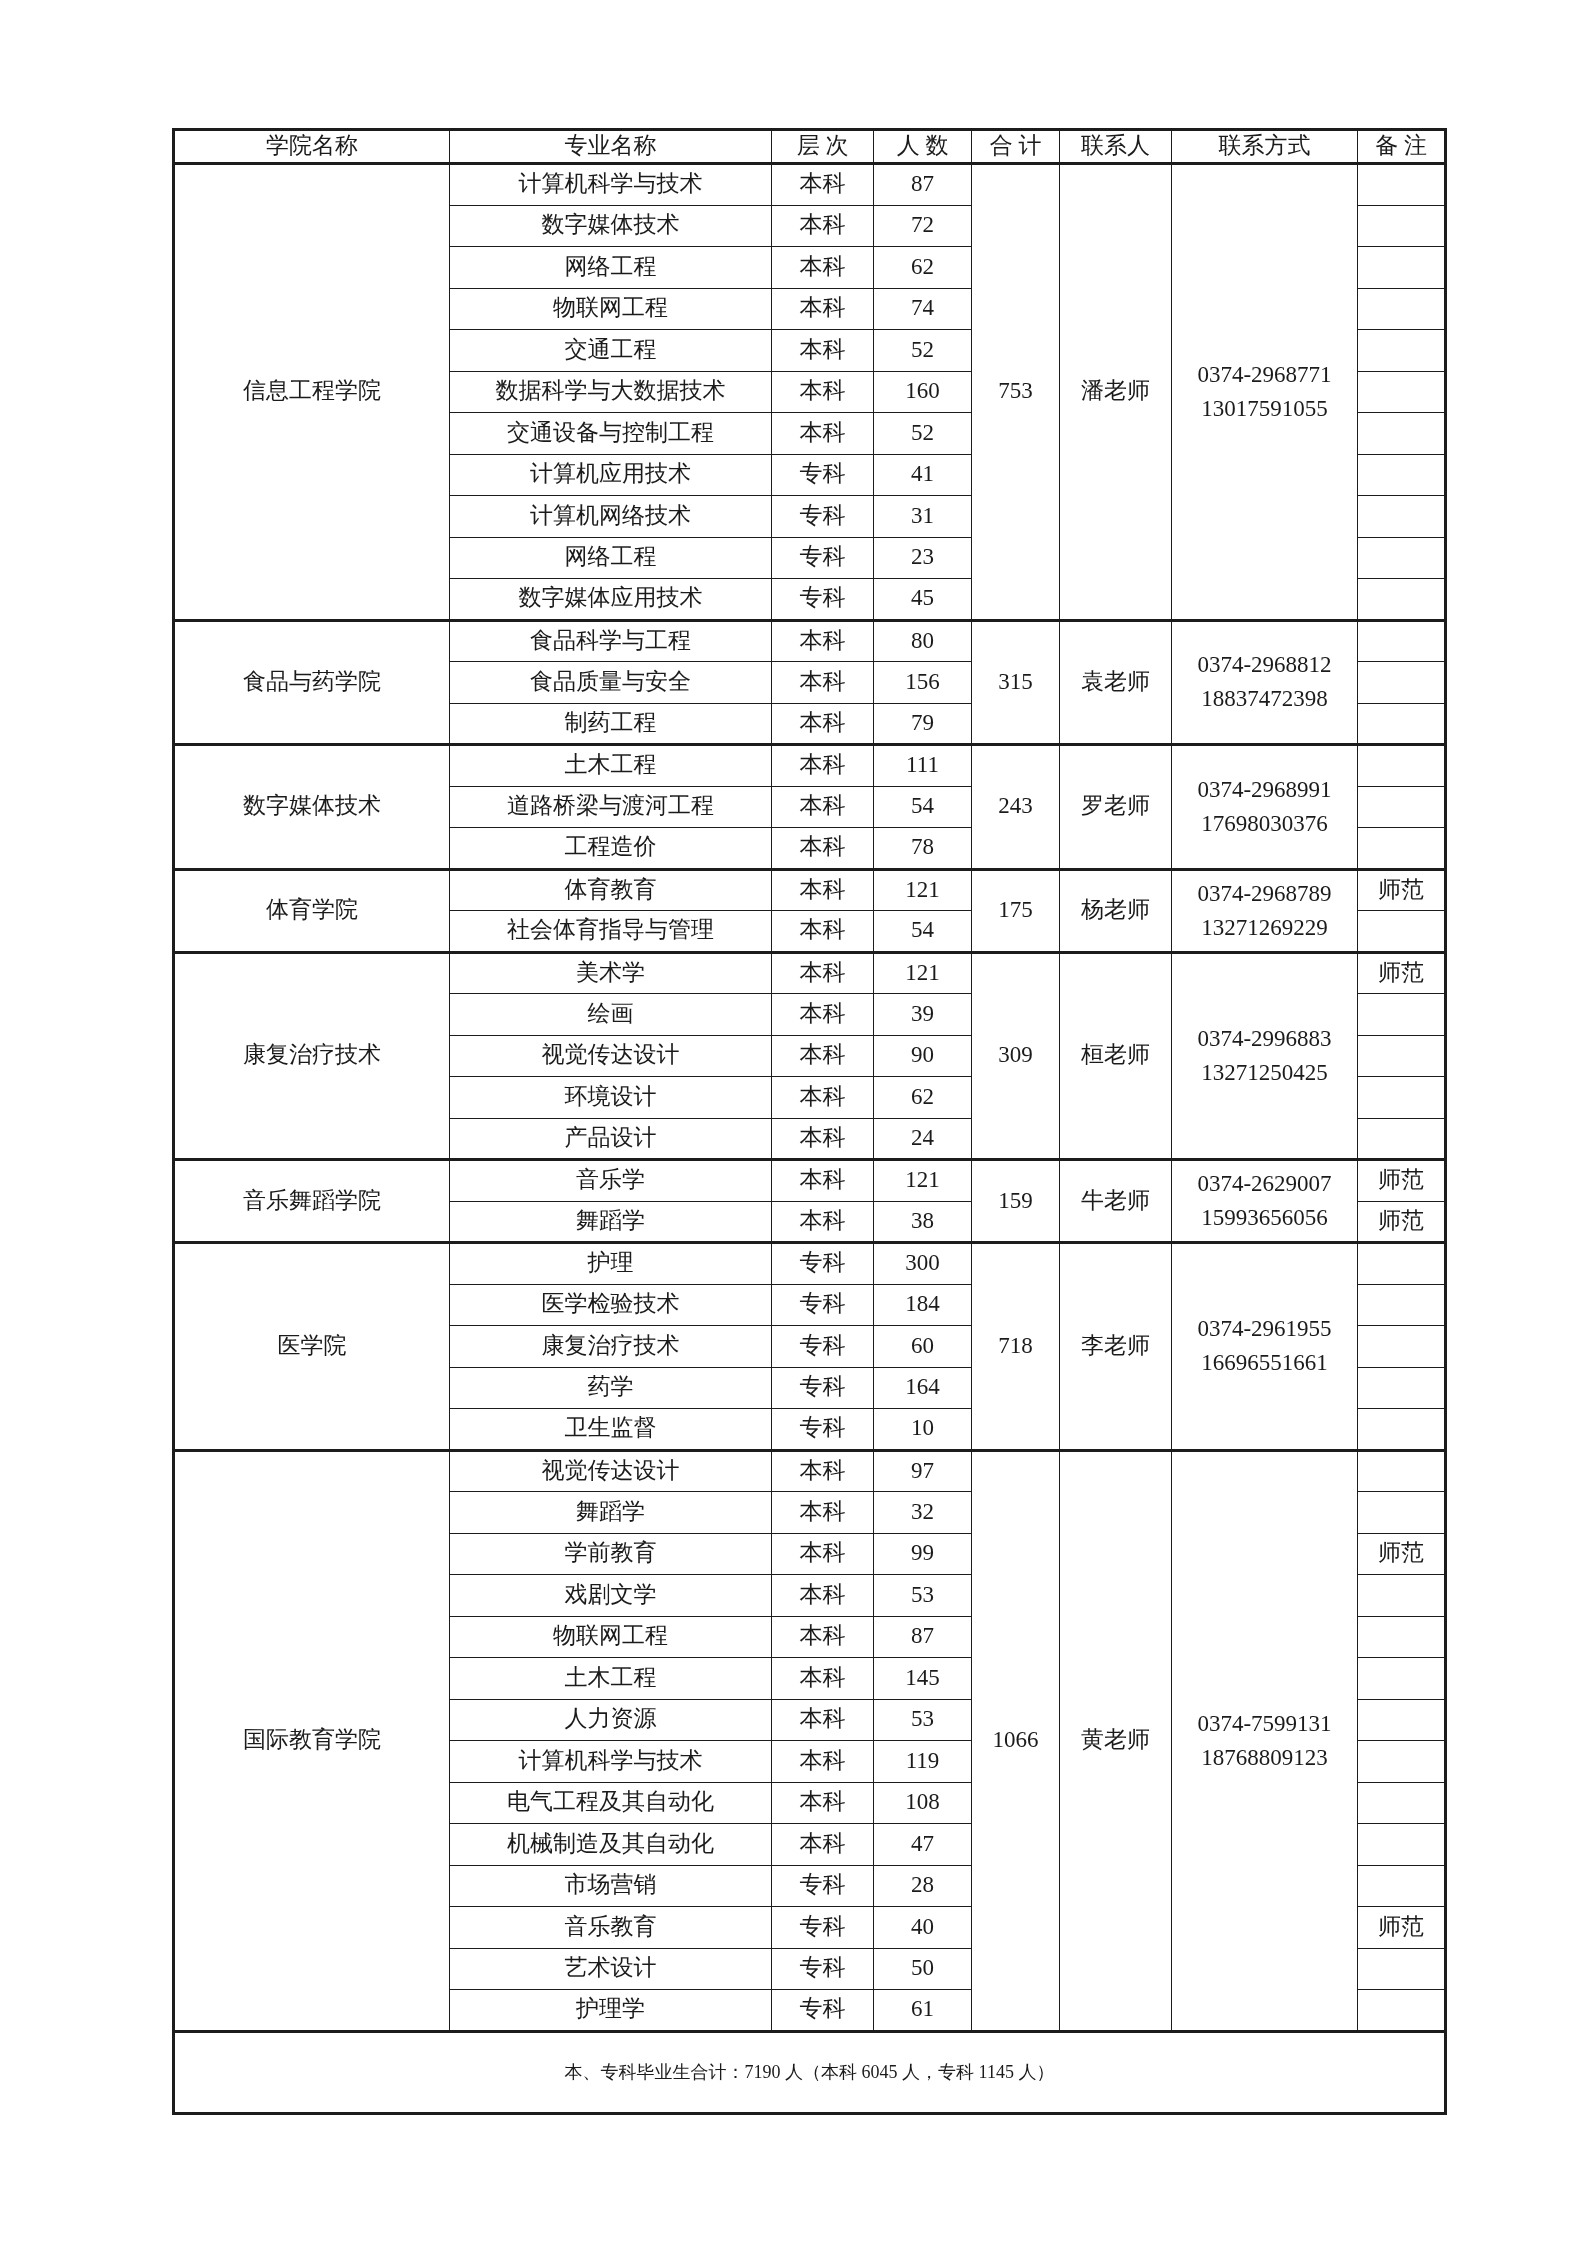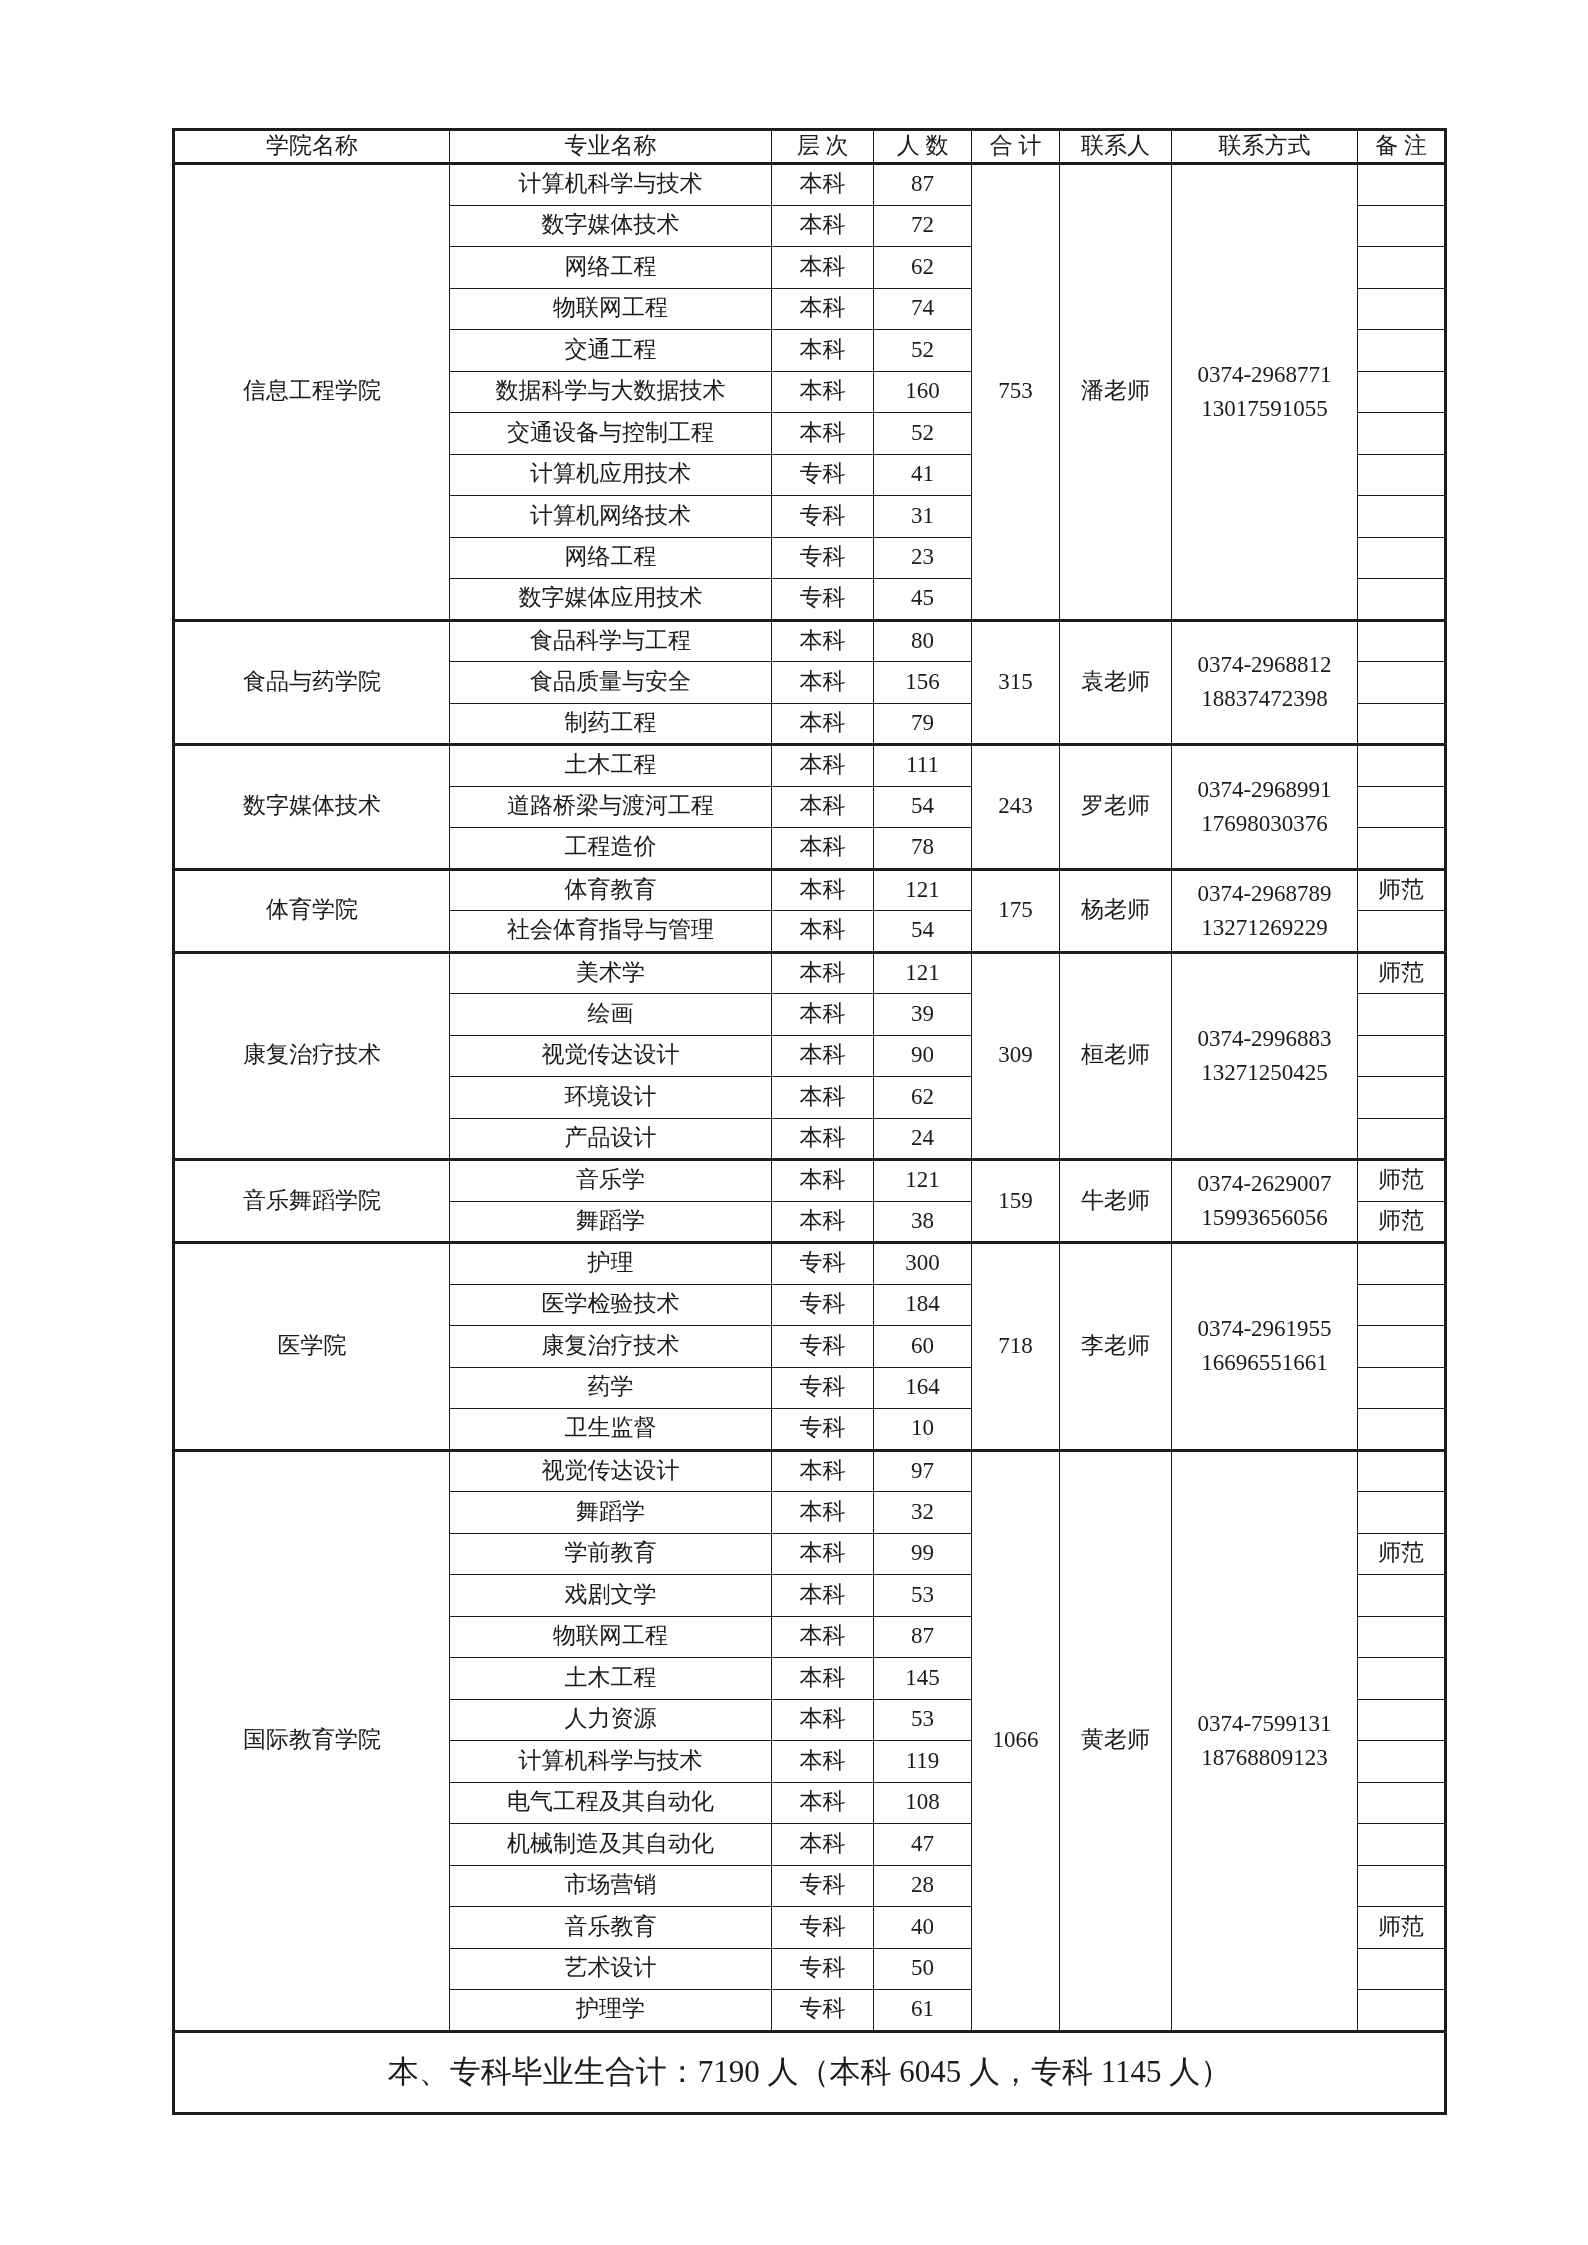--- a/index.html
+++ b/index.html
@@ -55,21 +55,21 @@
     border-top: 3px solid #1c1c1c;
   }
   .grad-table .phone-cell div {
     line-height: 34px;
   }
   .grad-table tfoot tr {
     height: 82px;
   }
   .grad-table tfoot td {
     border-top: 3px solid #1c1c1c;
-    font-size: 31px;
+    font-size: 18px;
   }
 </style>
 </head>
 <body>
 
 <div class="sheet">
   <table class="grad-table">
     <colgroup>
       <col style="width:276px">
       <col style="width:322px">

